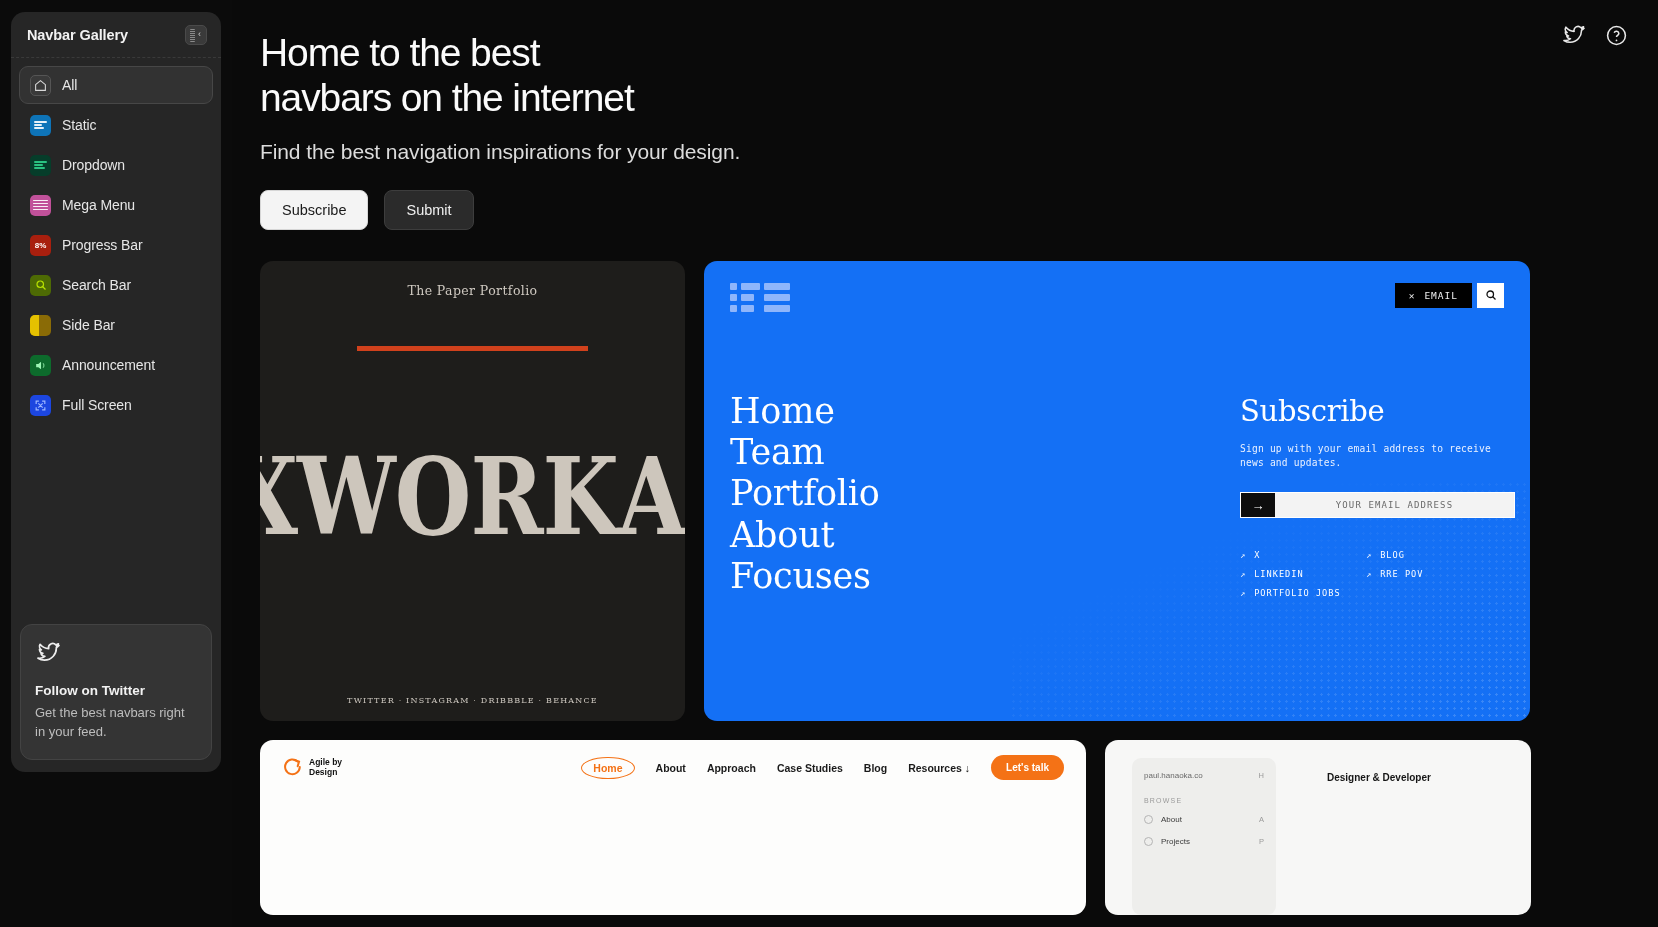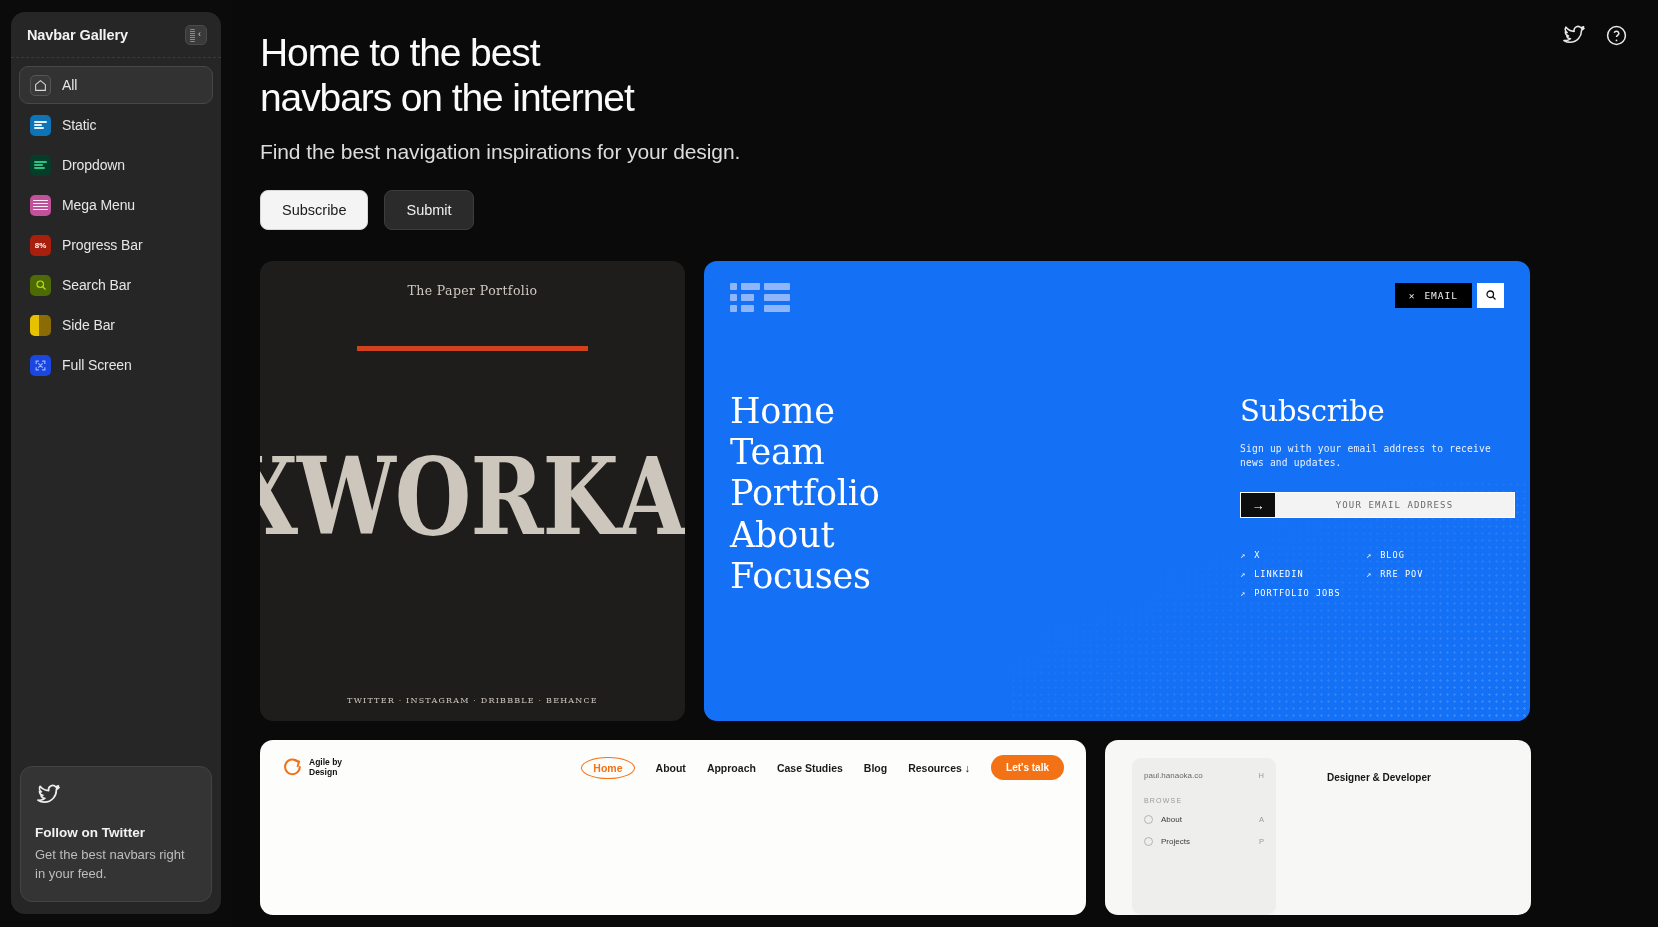--- a/index.html
+++ b/index.html
@@ -13,21 +13,21 @@
 
   
   .sidebar {
     width: 232px; height: 927px;
     padding: 12px 11px 14px 11px;
     background: #0b0b0b;
     flex: 0 0 232px;
     position: relative;
   }
   .sidebar-inner {
-    width: 210px; height: 902px;
+    width: 210px; height: 760px;
     background: #262626;
     border-radius: 14px;
     display: flex; flex-direction: column;
     overflow: hidden;
     position: relative;
   }
   .sb-head {
     height: 46px; flex: 0 0 46px;
     display: flex; align-items: center; justify-content: space-between;
     padding: 0 14px 0 16px;
@@ -324,20 +324,29 @@
 
         <div class="sb-item">
           <span class="sb-ico ico-sidebar">
             <span style="display:flex;width:100%;height:100%">
               <span style="width:9px;background:#e5c100;display:block"></span>
             </span>
           </span>
           <span class="sb-label">Side Bar</span>
         </div>
 
+        <div class="sb-item">
+          <span class="sb-ico ico-announce">
+            <svg width="13" height="13" viewBox="0 0 24 24" fill="#9cf5b4">
+                <path d="M4 9v6h4l5 4V5L8 9H4z"></path>
+                <path d="M17 8c1.6 1.6 1.6 6.4 0 8" stroke="#9cf5b4" stroke-width="1.8" fill="none"></path>
+              </svg>
+          </span>
+          <span class="sb-label">Announcement</span>
+        </div>
 
         <div class="sb-item">
           <span class="sb-ico ico-fullscreen">
             <svg width="13" height="13" viewBox="0 0 24 24" fill="none" stroke="#9db6ff" stroke-width="2.2">
                 <path d="M4 9V4h5M20 9V4h-5M4 15v5h5M20 15v5h-5M8 8l8 8M16 8l-8 8"></path>
               </svg>
           </span>
           <span class="sb-label">Full Screen</span>
         </div>
       </nav>

